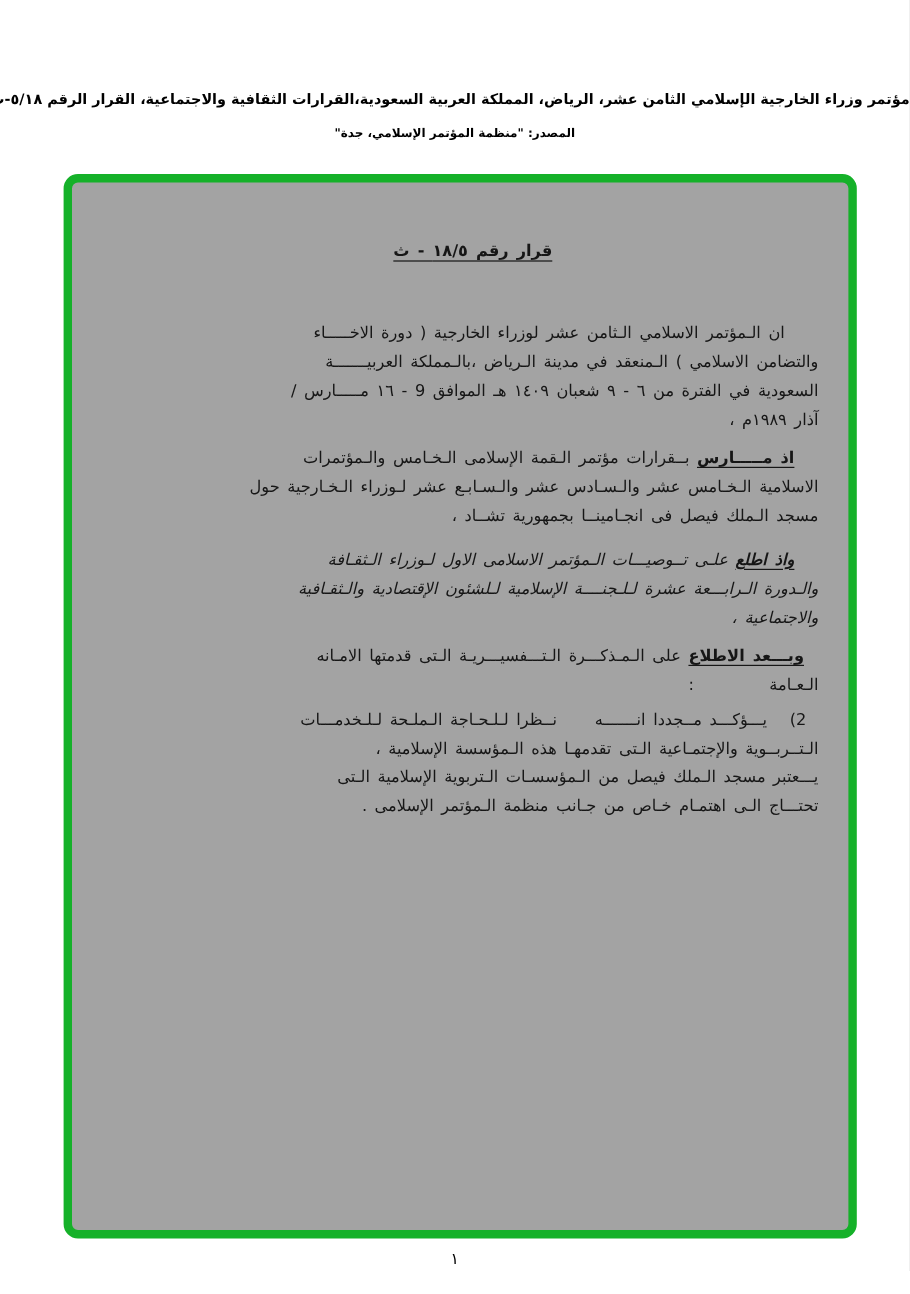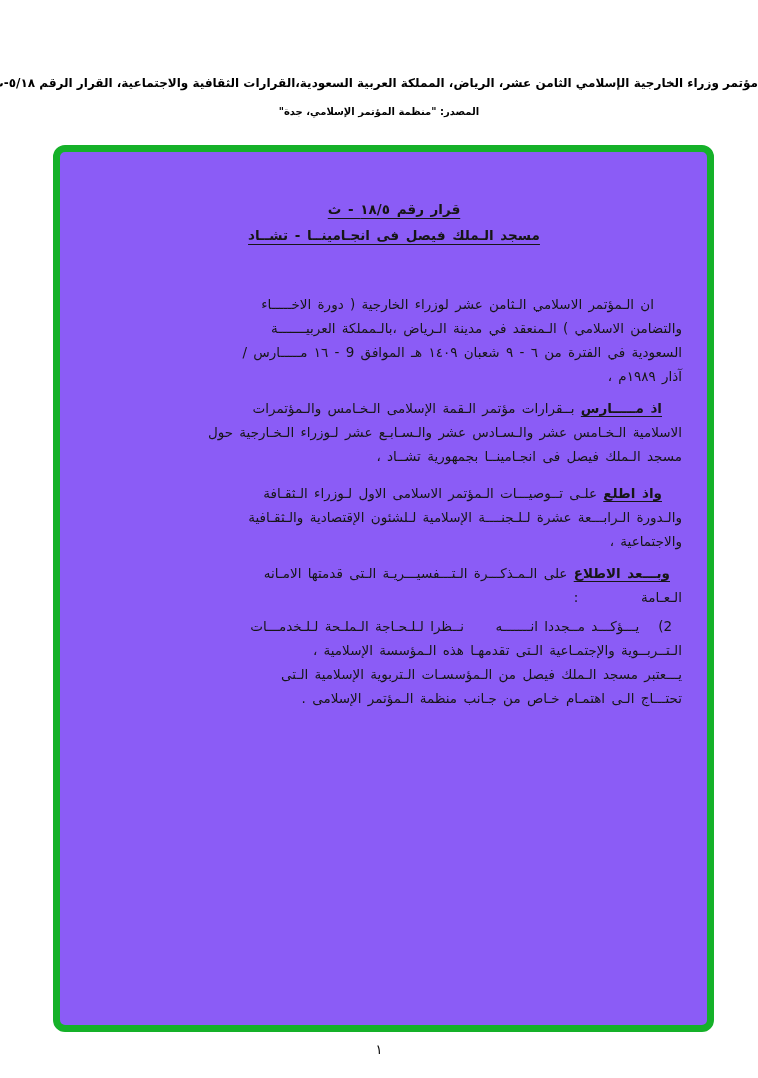--- a/index.html
+++ b/index.html
@@ -13,41 +13,41 @@
     font-weight:bold;font-size:12px;letter-spacing:-0.2px;color:#000;
   }
   .hdr2{
     position:absolute;top:106px;left:0;right:0;
     direction:rtl;text-align:center;
     font-weight:bold;font-size:10px;color:#000;
   }
   .frame{
     position:absolute;left:53px;top:145px;width:661px;height:887px;
     box-sizing:border-box;border:7px solid #15b129;border-radius:12px;
-    background:#8b5cf6;
+    background:#a3a3a3;
   }
   .doc{
     direction:rtl;padding:44px 25px 0 46px;
     font-size:13.5px;line-height:24px;word-spacing:2px;color:#161616;
   }
   .titles{
     text-align:center;font-weight:bold;margin:0 0 44px 0;line-height:26px;
   }
   .tline{
     text-decoration:underline;text-underline-offset:4px;
   }
   .par{
     margin:0 0 8px 0;white-space:pre-wrap;text-align:right;
   }
   .par.i28{text-indent:28px;}
   .par.i20{text-indent:20px;}
   .par.i12{text-indent:12px;}
   .par.i10{text-indent:10px;}
   .mb13{margin-bottom:13px;}
-  .mb19{}
+  .mb19{font-style:italic;}
   .mb18{margin-bottom:5px;}
   .mb20{margin-bottom:20px;}
   .lead{
     font-weight:bold;text-decoration:underline;text-underline-offset:3px;
   }
   .pagenum{
     position:absolute;top:1042px;left:0;right:0;
     text-align:center;font-size:13px;color:#000;
   }
 </style>
@@ -55,21 +55,20 @@
 <body>
 
 <div class="hdr1">مؤتمر وزراء الخارجية الإسلامي الثامن عشر، الرياض، المملكة العربية السعودية،القرارات الثقافية والاجتماعية، القرار الرقم ٥/١٨-ث</div>
 <div class="hdr2">المصدر:  "منظمة المؤتمر الإسلامي، جدة"</div>
 
 <div class="frame" style="border-color: rgb(21, 177, 41);">
   <div class="doc">
 
     <div class="titles">
       <div class="tline">قرار رقم ١٨/٥ - ث</div>
-      <div class="tline">مسجد الـملك فيصل فى انجـامينــا - تشــاد</div>
     </div>
 
     <p class="par i28"><span>ان الـمؤتمر الاسلامي الـثامن عشر لوزراء الخارجية ( دورة الاخـــــاء
 والتضامن الاسلامي ) الـمنعقد في مدينة الـرياض ،بالـمملكة العربيـــــــة
 السعودية في الفترة من ٦ - ٩ شعبان ١٤٠٩ هـ الموافق 9 - ١٦ مـــــارس /
 آذار ١٩٨٩م ،</span></p>
 
     <p class="par i20 mb13"><span class="lead">اذ مـــــارس</span><span> بــقرارات مؤتمر الـقمة الإسلامى الـخـامس والـمؤتمرات
 الاسلامية الـخـامس عشر والـسـادس عشر والـسـابـع عشر لـوزراء الـخـارجية حول
 مسجد الـملك فيصل فى انجـامينــا بجمهورية تشــاد ،</span></p>

